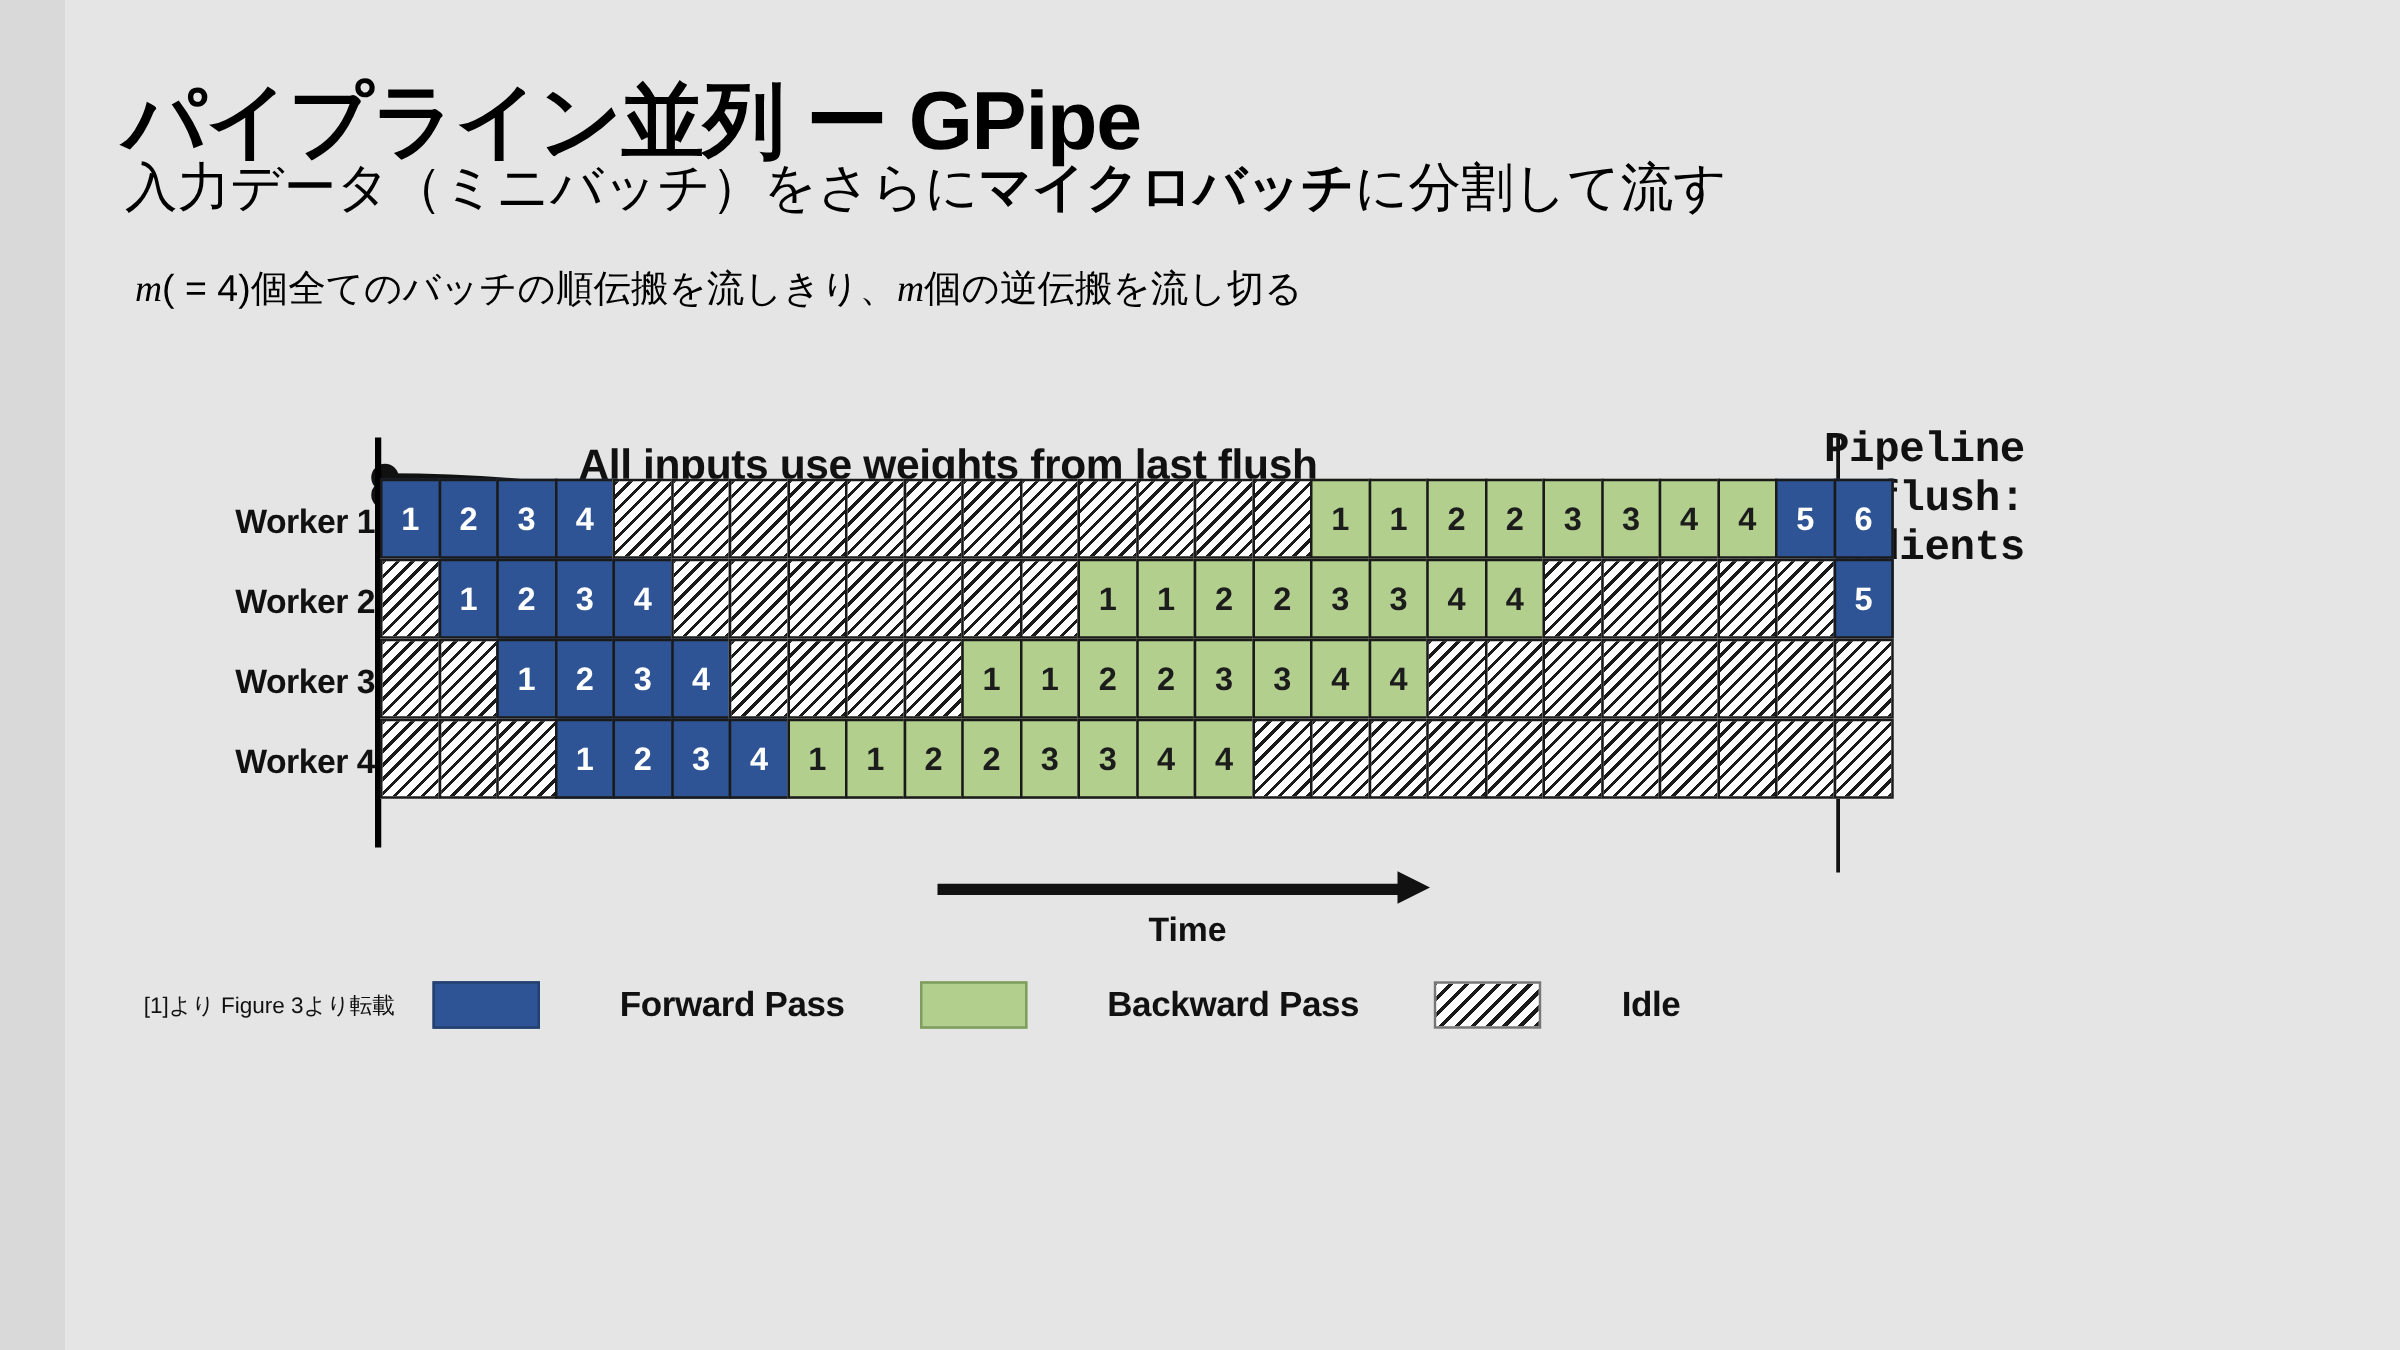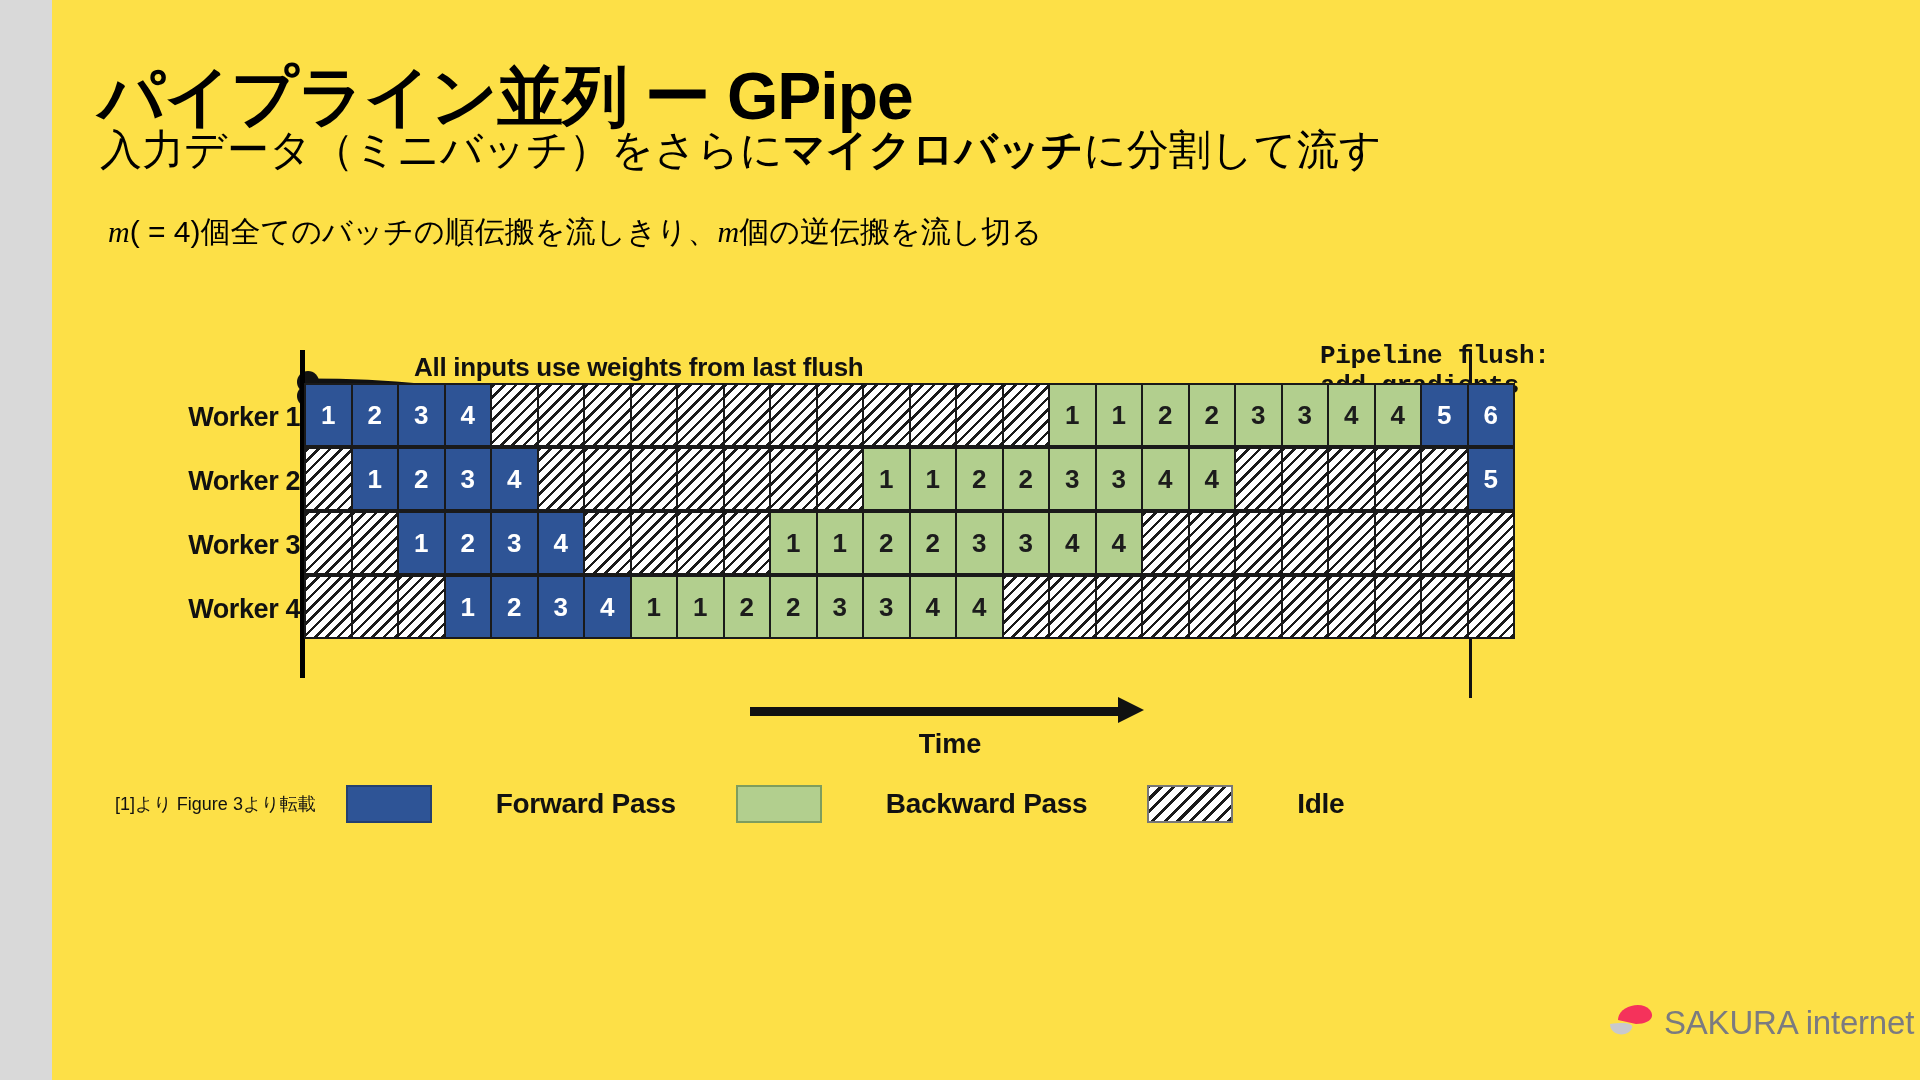--- a/index.html
+++ b/index.html
@@ -1,21 +1,21 @@
 <!DOCTYPE html>
 <html><head>
 <meta charset="utf-8">
 <style>
   html,body{margin:0;padding:0;}
   body{
     width:1920px;height:1080px;background:#ffffff;
     font-family:"Liberation Sans","DejaVu Sans",sans-serif;
     overflow:hidden;position:relative;
   }
-  #slide{position:absolute;inset:0;background:#fde047;padding-left:28px;}
+  #slide{position:absolute;inset:0;background:#e5e5e5;padding-left:28px;}
 
   
   .spine{position:absolute;left:0;top:0;width:52px;height:1080px;background:#d9d9d9;}
 
   
   .title{
     position:absolute;left:98px;top:16px;
     font-size:66px;font-weight:700;color:#000;letter-spacing:-1px;
     white-space:nowrap;line-height:1.1;
   }
@@ -29,21 +29,21 @@
     font-size:30px;color:#000;white-space:nowrap;line-height:1.2;
   }
   .formula i{font-family:"Liberation Serif","DejaVu Serif",serif;font-style:italic;}
 
   
   #figure{position:absolute;left:190px;top:360px;width:1560px;height:590px;}
 
   .annot{
     position:absolute;font-weight:700;color:#111;
     font-family:"Liberation Sans","DejaVu Sans",sans-serif;
-    text-align:left;font-size:26px;line-height:1.15;letter-spacing:-0.3px;
+    text-align:right;font-size:34px;line-height:1.15;letter-spacing:-0.3px;
   }
   .annot-left{left:224px;top:-7px;width:640px;}
   .annot-right{left:1130px;top:-18px;width:300px;font-family:Liberation Mono, monospace;}
 
   
   #arrows{position:absolute;left:0;top:0;width:1560px;height:590px;pointer-events:none;}
 
   
   .axis-v{position:absolute;left:110px;top:-10px;width:5px;height:328px;background:#000;}
 
@@ -291,23 +291,14 @@
         <div class="legtext">Backward Pass</div>
       </div>
       <div class="legitem">
         <div class="swatch i"></div>
         <div class="legtext">Idle</div>
       </div>
     </div>
   </div>
 
 
-  <div class="logo">
-    <div class="logo-mark">
-      <svg width="52" height="46" viewBox="0 0 52 46">
-        <path d="M10 20 C10 6, 34 0, 42 10 C48 18, 40 24, 28 24 Z" fill="#f5325b"></path>
-        <path d="M2 24 C2 36, 20 38, 24 28 C26 23, 16 22, 2 24 Z" fill="#c9c9cd"></path>
-      </svg>
-    </div>
-    <div class="logo-text">SAKURA internet</div>
-  </div>
 
 </div>
 
 </body></html>

